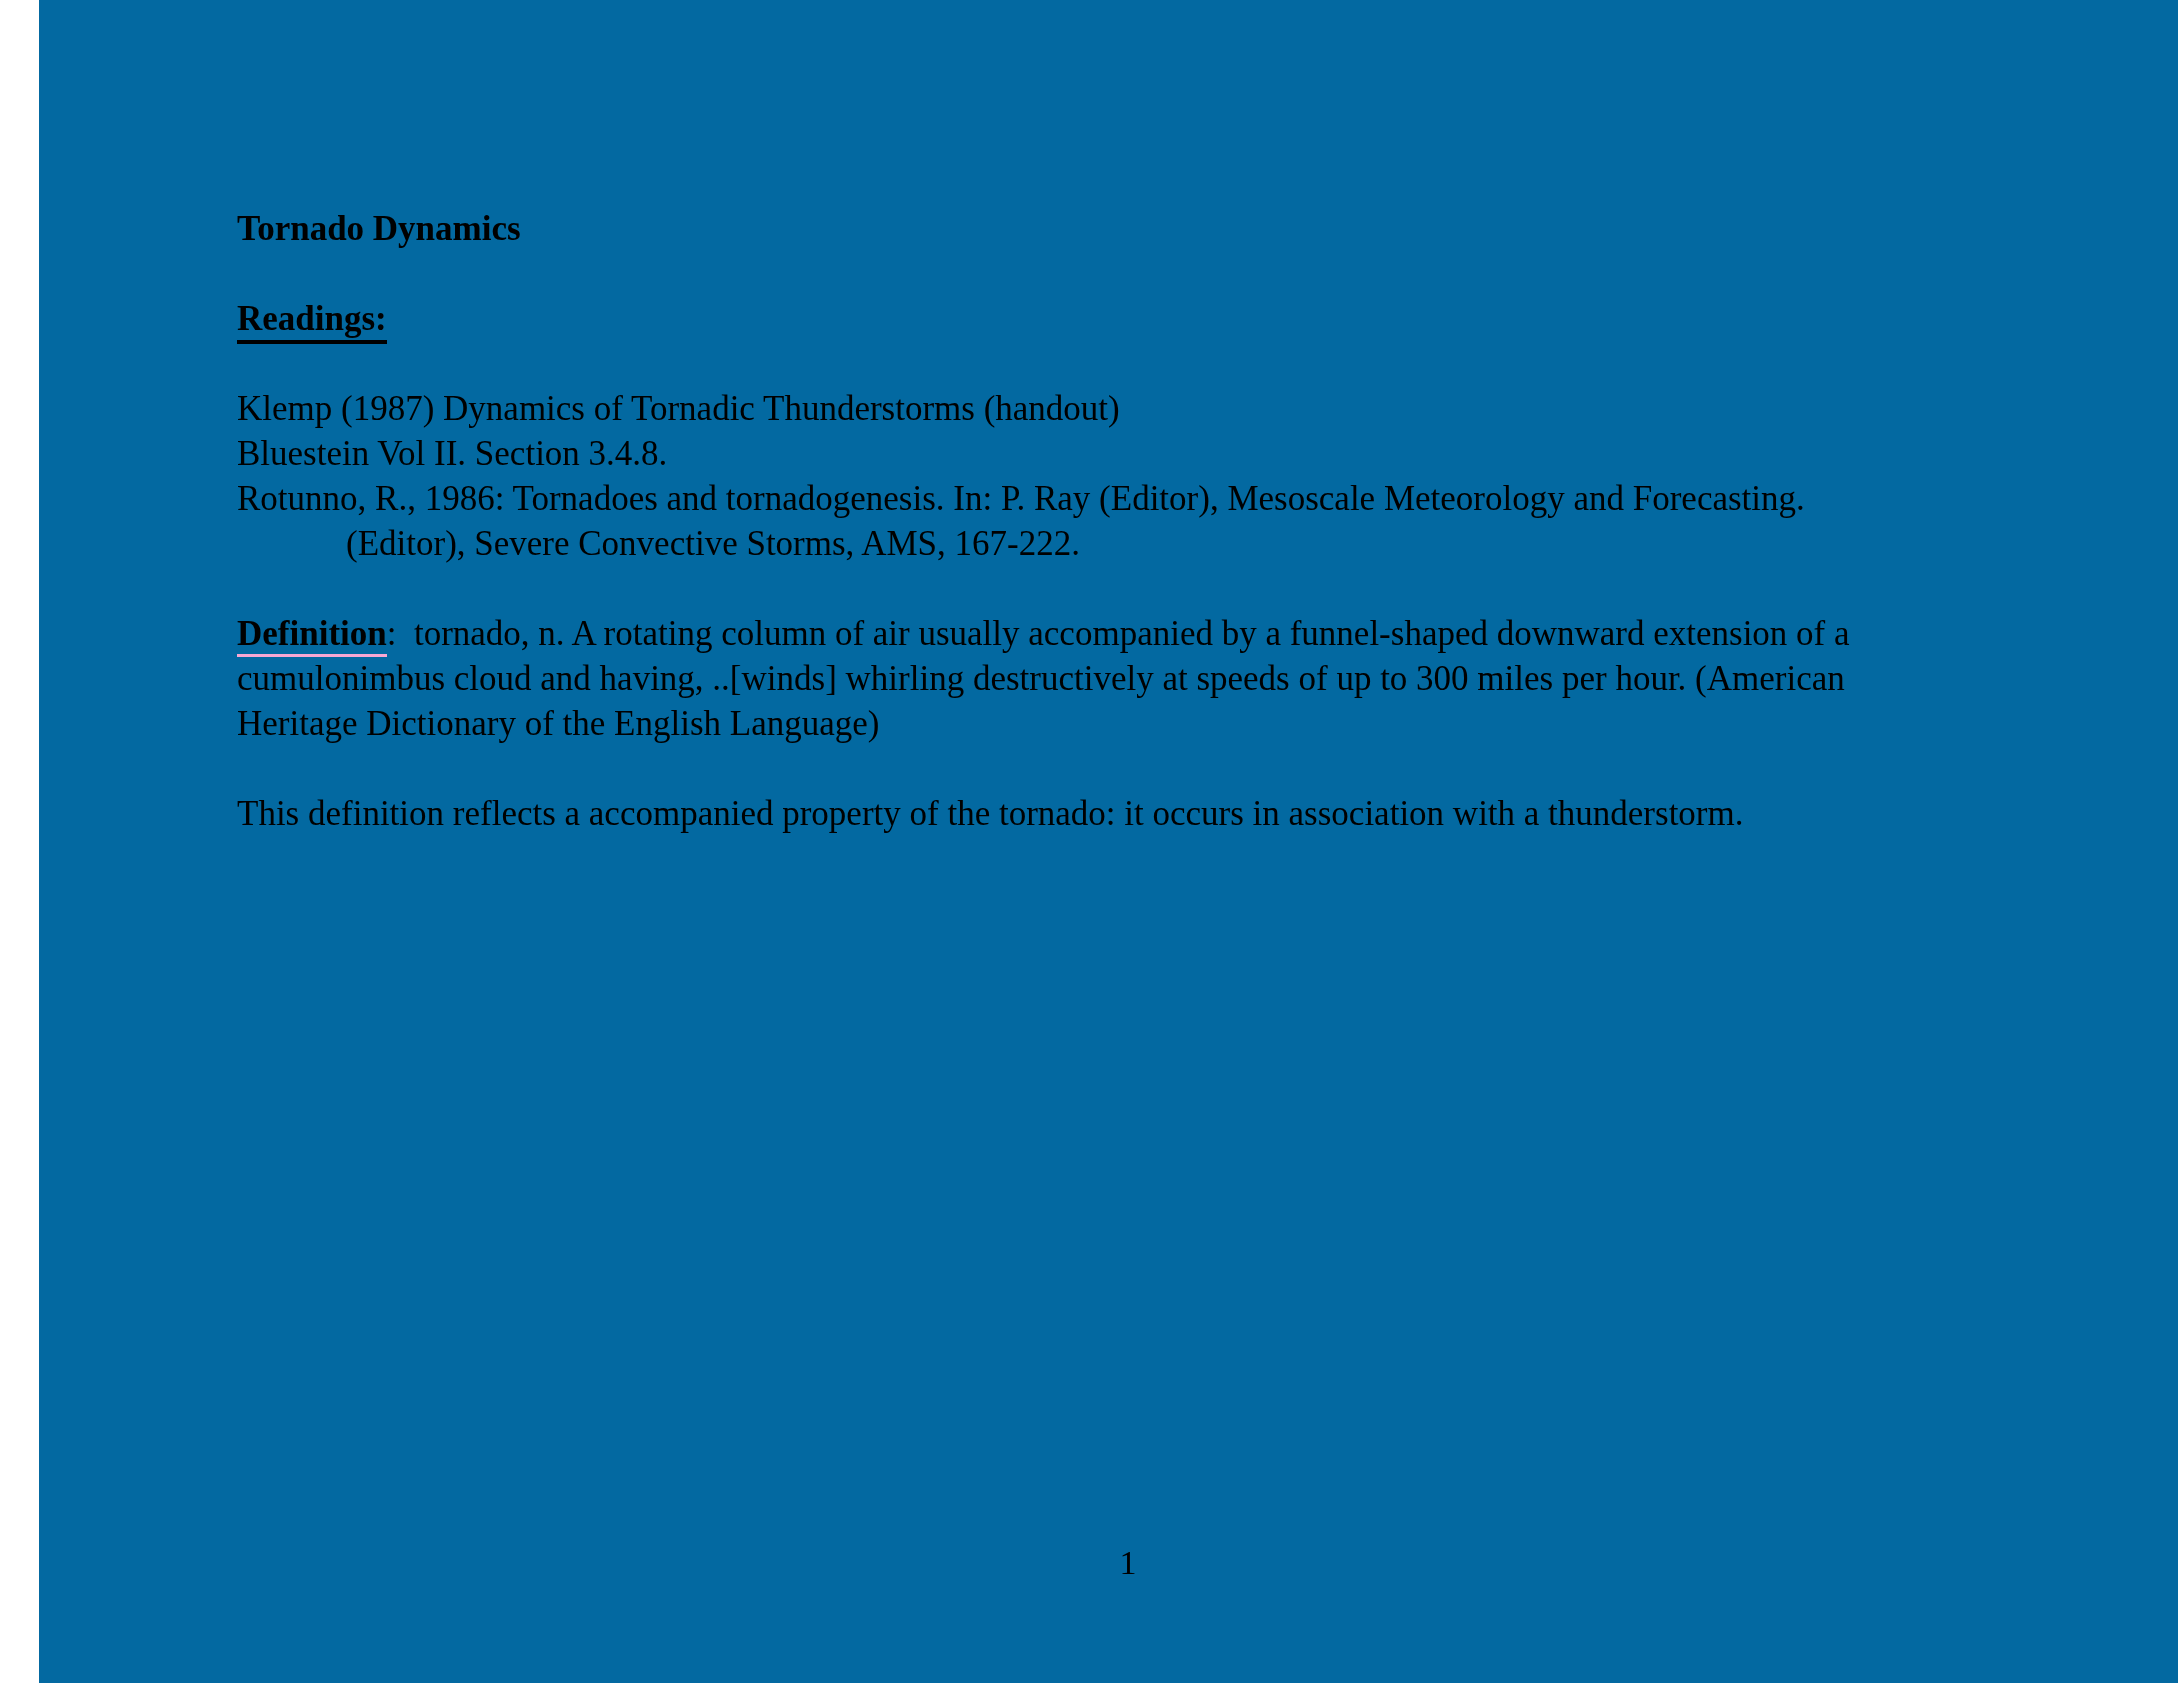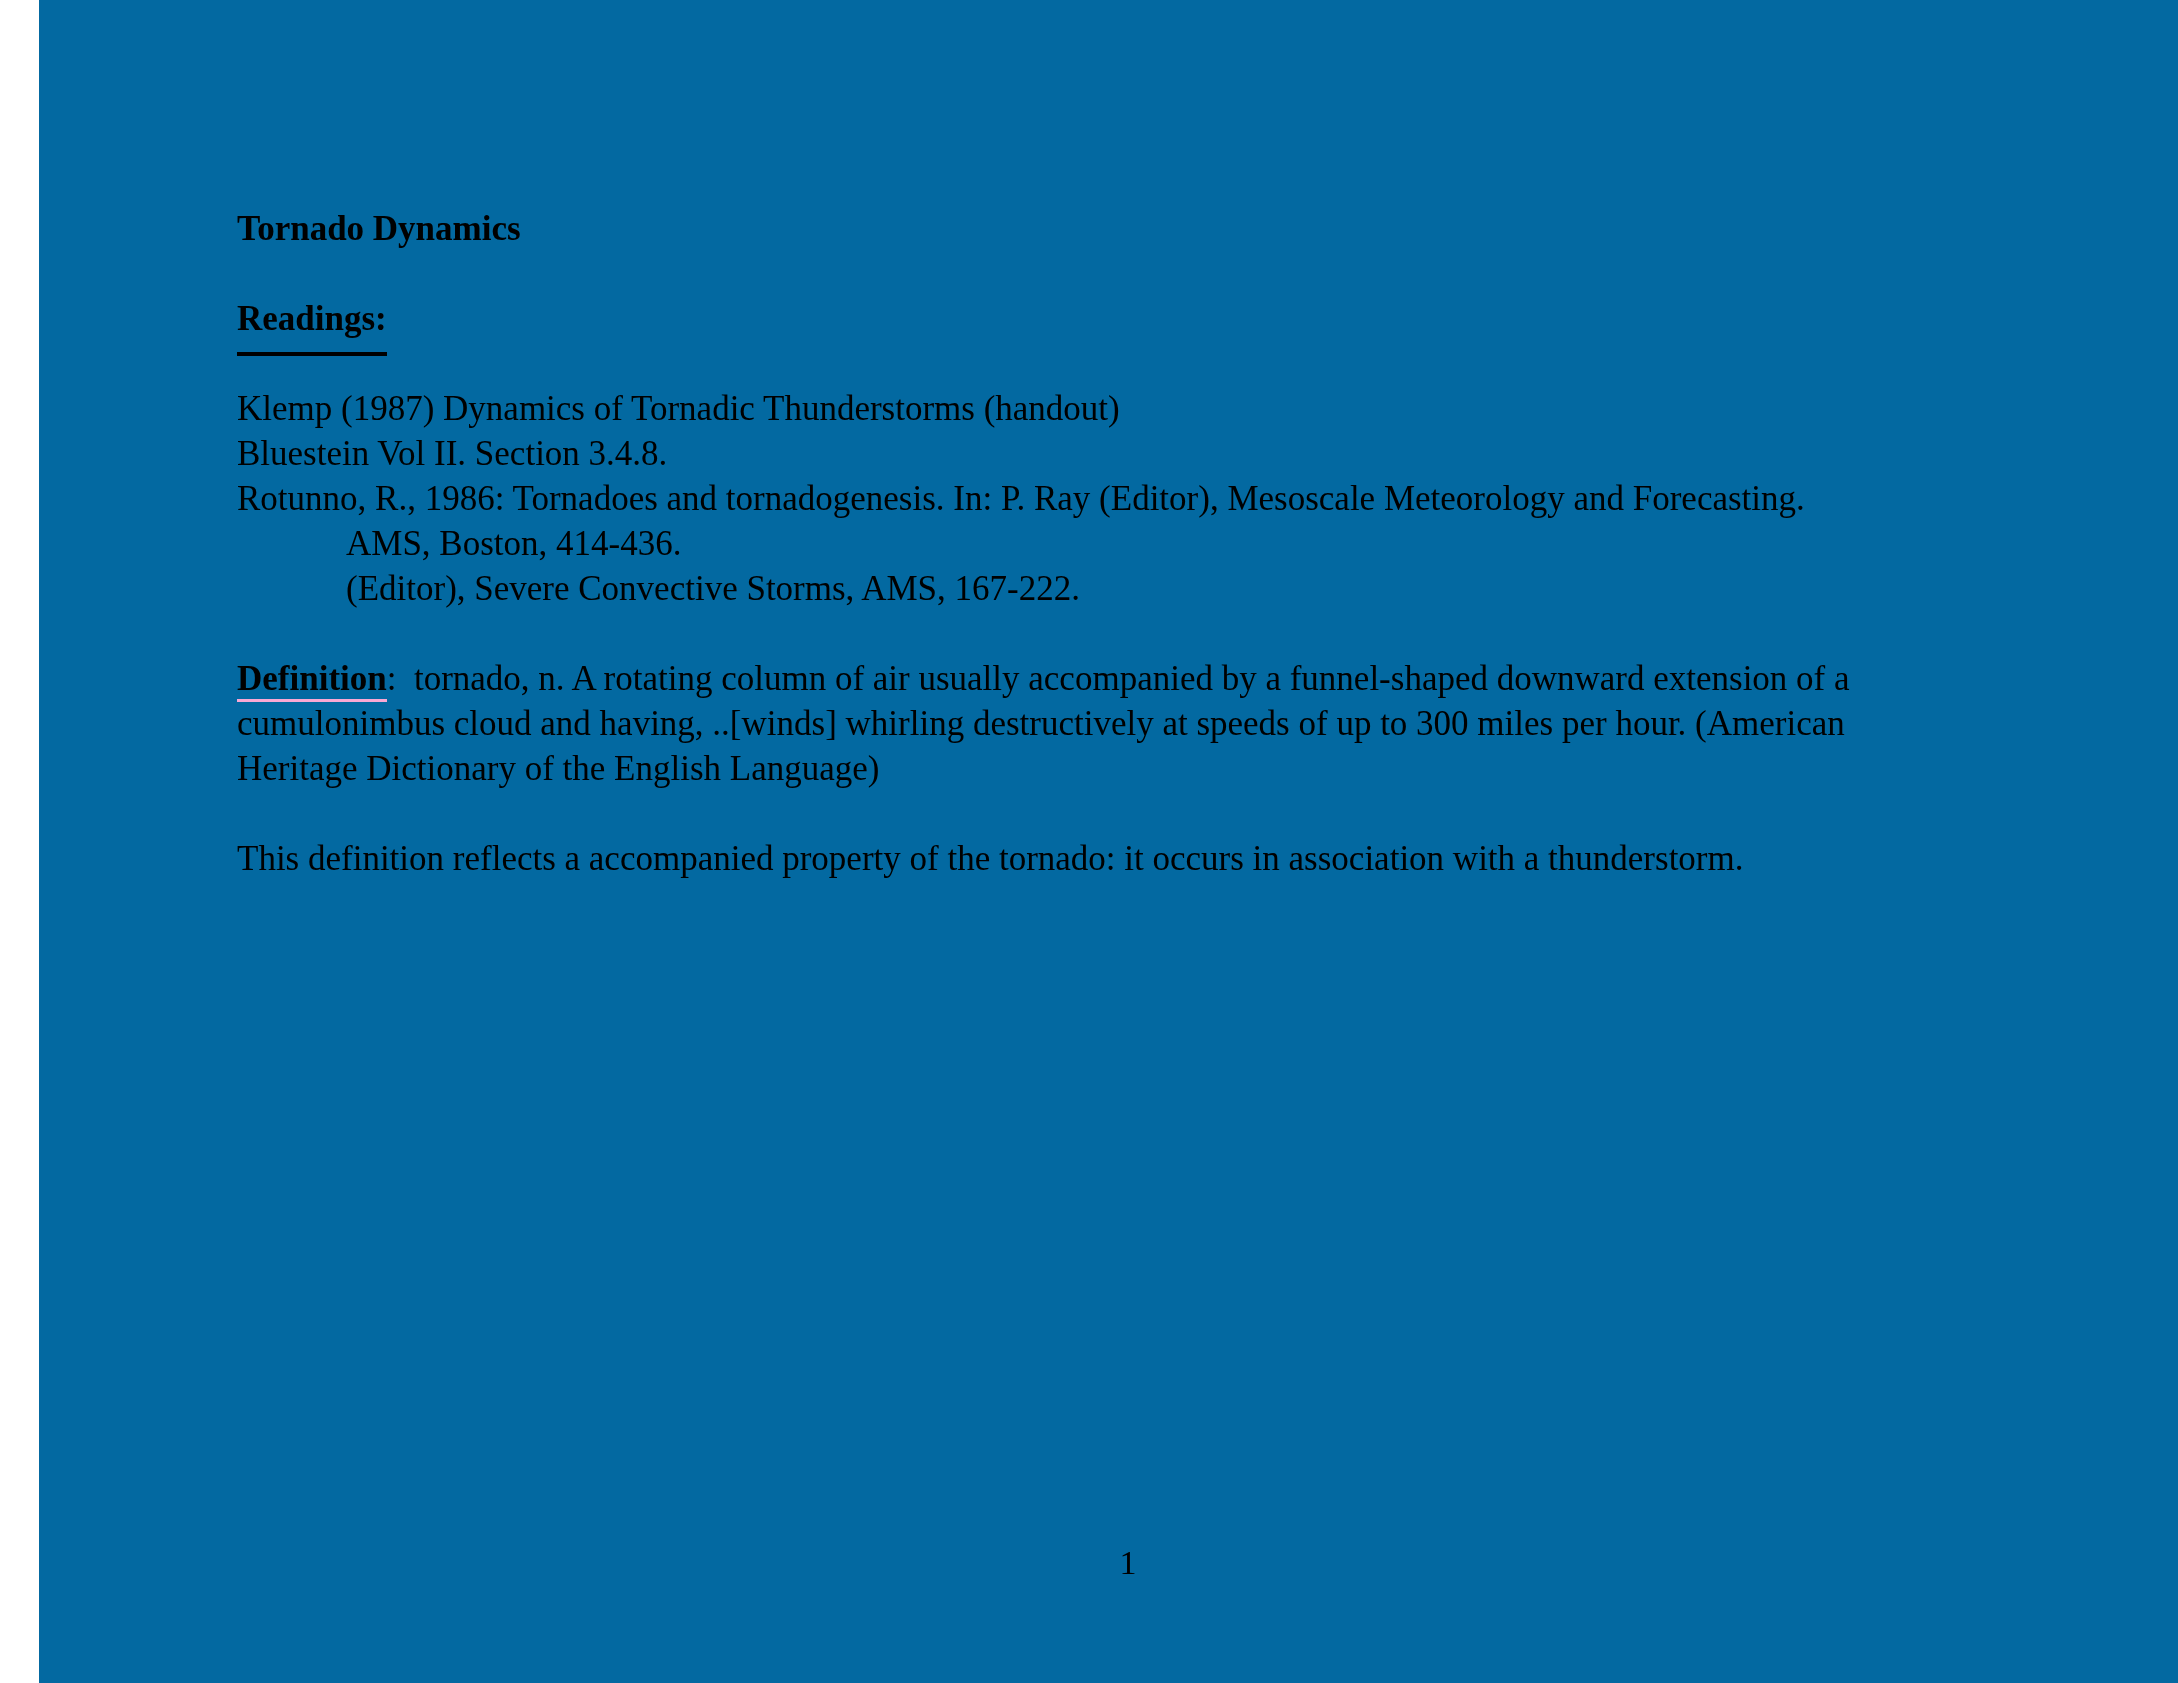--- a/index.html
+++ b/index.html
@@ -39,21 +39,21 @@
   .blank-gap {
     margin-top: 45px;
   }
   .doc-title {
     font-weight: bold;
   }
   .heading-underline {
     font-weight: bold;
     display: inline-block;
     border-bottom: 4px solid #000000;
-    padding-bottom: 13px;
+    padding-bottom: 1px;
     line-height: 40px;
   }
   .term-underline {
     font-weight: bold;
     display: inline-block;
     border-bottom: 3px solid #f9a8d4;
     padding-bottom: 0px;
     line-height: 40px;
   }
   .indent {
@@ -79,21 +79,20 @@
   <div class="content">
 
     <div class="line doc-title">Tornado Dynamics</div>
 
     <div class="line blank-gap"><span class="heading-underline">Readings:</span></div>
 
     <div>
       <div class="line blank-gap">Klemp (1987) Dynamics of Tornadic Thunderstorms (handout)</div>
       <div class="line">Bluestein Vol II. Section 3.4.8.</div>
       <div class="line"><span>Rotunno, R., 1986: Tornadoes and tornadogenesis. In: P. Ray (Editor), </span><span class="italic">Mesoscale Meteorology and Forecasting</span><span>.</span></div>
-      <div class="line indent">AMS, Boston, 414-436.</div>
       <div class="line indent">(Editor), Severe Convective Storms, AMS, 167-222.</div>
     </div>
 
     <div>
       <div class="line blank-gap"><span class="term-underline">Definition</span><span>:  tornado, n. A rotating column of air usually accompanied by a funnel-shaped downward extension of a</span></div>
       <div class="line">cumulonimbus cloud and having, ..[winds] whirling destructively at speeds of up to 300 miles per hour. (American</div>
       <div class="line">Heritage Dictionary of the English Language)</div>
     </div>
 
     <div class="line blank-gap">This definition reflects a accompanied property of the tornado: it occurs in association with a thunderstorm.</div>

